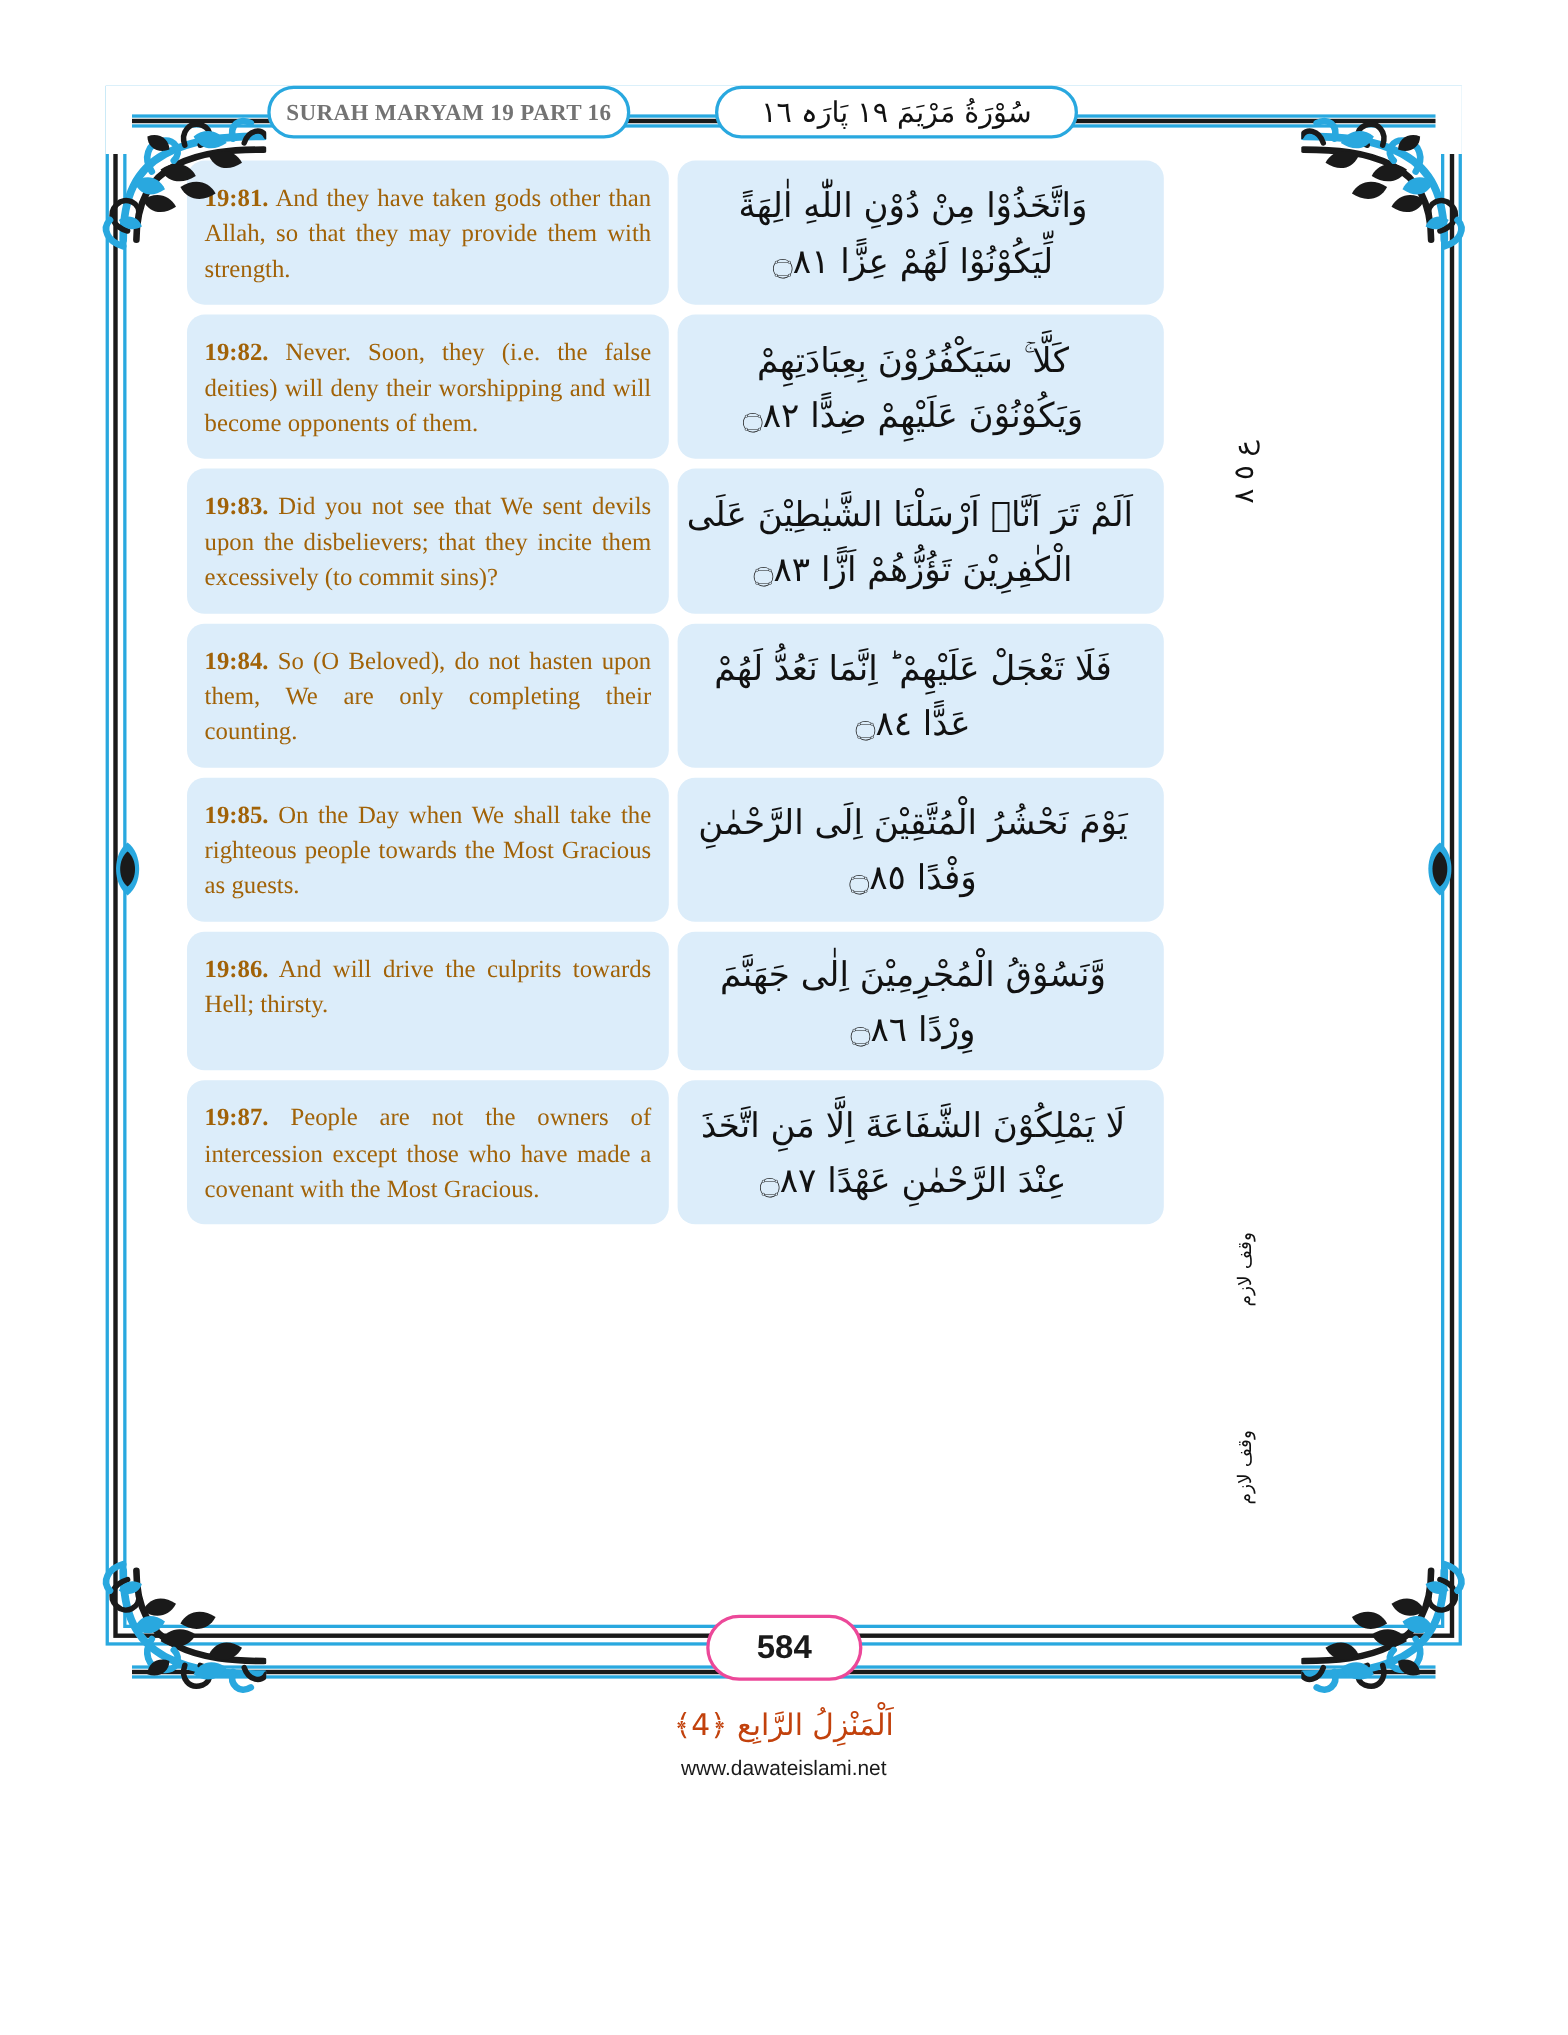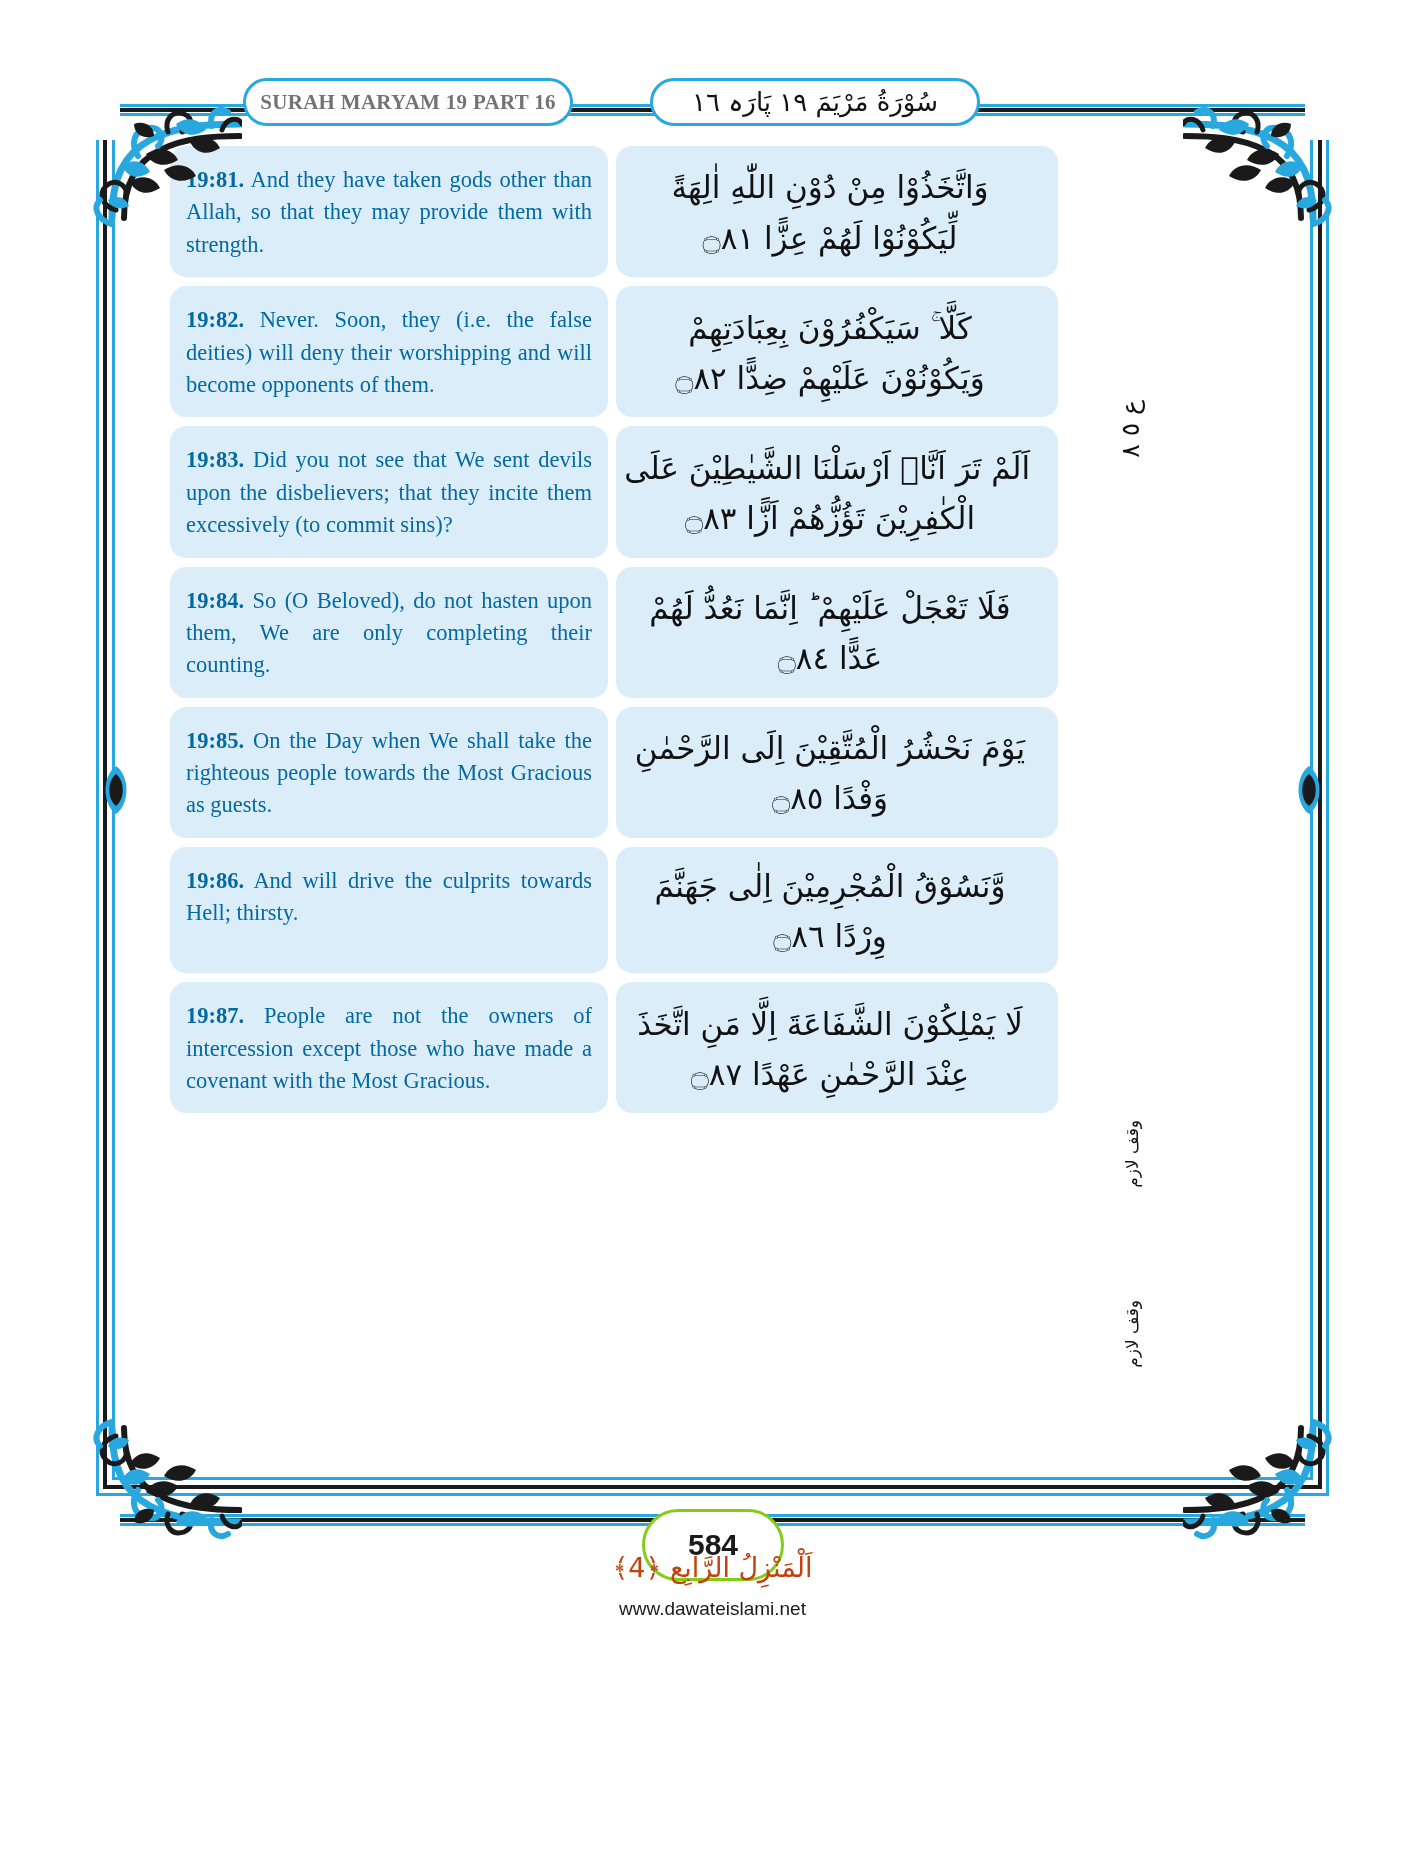--- a/index.html
+++ b/index.html
@@ -152,21 +152,21 @@
     background: #dcedfa;
     border-radius: 16px;
     box-sizing: border-box;
   }
   .cell-en {
     width: 438px;
     padding: 18px 16px 16px 16px;
     font-family: "Liberation Serif", serif;
     font-size: 22.5px;
     line-height: 1.44;
-    color: #0369a1;
+    color: #a16207;
     text-align: justify;
     text-align-last: left;
     hyphens: none;
   }
   .cell-en .vnum {
     font-weight: bold;
   }
   .cell-ar {
     width: 442px;
     padding: 14px 28px 12px 14px;
@@ -222,25 +222,25 @@
   .footer-rule .l1, .footer-rule .l2, .footer-rule .l3 {
     position: absolute; left: 0; right: 0; height: 3px; background: #29a8df;
   }
   .footer-rule .l1 { top: 0; }
   .footer-rule .l2 { top: 4px; height: 4px; background: #1a1a1a; }
   .footer-rule .l3 { top: 9px; }
 
   .page-pill {
     position: absolute;
     left: 642px;
-    top: 1509px;
+    top: 1468px;
     width: 142px;
-    height: 72px;
+    height: 60px;
     background: #ffffff;
-    border: 3px solid #84cc16;
+    border: 3px solid #ec4899;
     border-radius: 40px;
     display: flex;
     align-items: center;
     justify-content: center;
     z-index: 6;
     box-sizing: border-box;
   }
   .page-pill .txt {
     font-family: "Liberation Sans", sans-serif;
     font-weight: bold;

